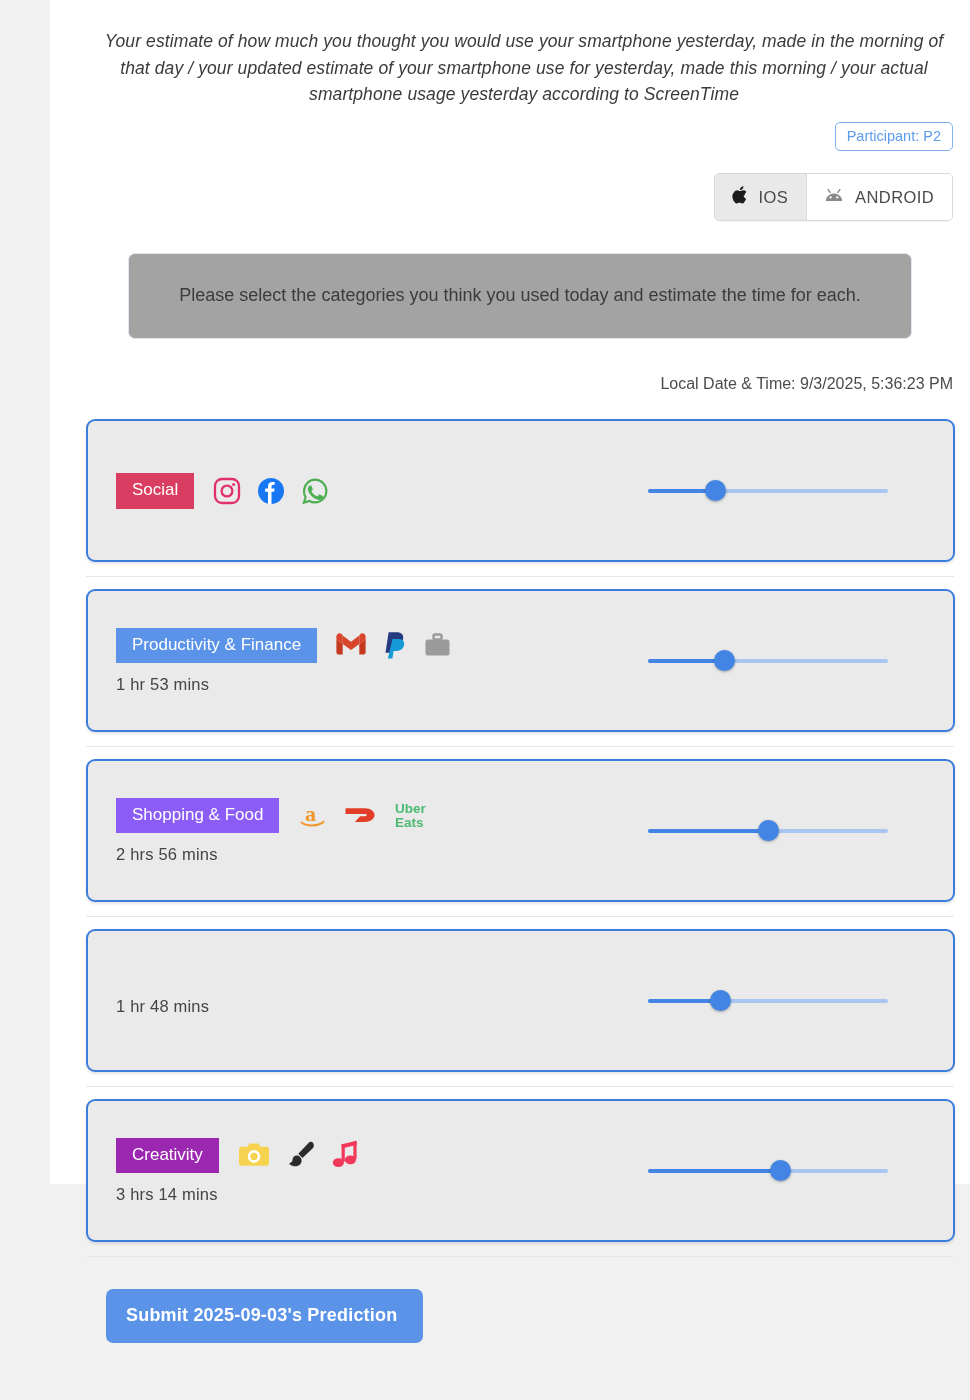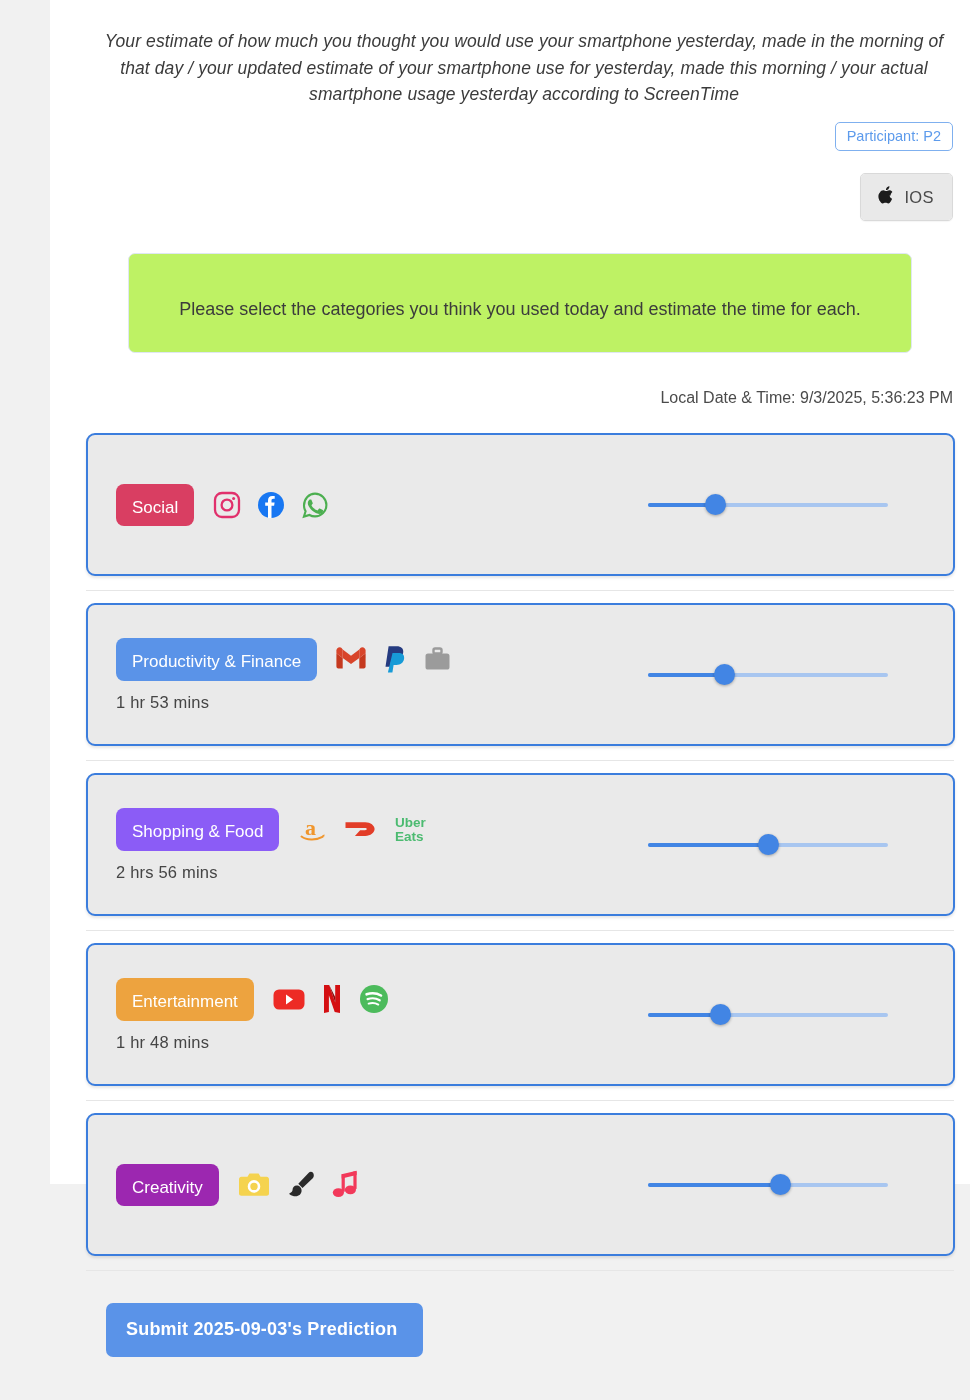--- a/index.html
+++ b/index.html
@@ -87,24 +87,24 @@
     cursor: pointer;
     font-family: inherit;
     letter-spacing: 0.4px;
   }
   .seg-btn.active { background: #e9e9e9; }
   .seg-btn + .seg-btn { border-left: 1px solid #dcdcdc; }
 
   
   .instruction-wrap { padding: 32px 60px 0 78px; }
   .instruction {
-    background: #bef264;
+    background: #a3a3a3;
     border: 1px solid #dfe7f2;
     border-radius: 7px;
-    padding: 41px 40px 28px 40px;
+    padding: 27px 40px 28px 40px;
     text-align: center;
     font-size: 18px;
     line-height: 1.62;
     color: #3c3c3c;
   }
   .datetime-row {
     display: flex;
     justify-content: flex-end;
     padding: 36px 19px 0 0;
     font-size: 16px;
@@ -133,23 +133,23 @@
   .chip-row {
     display: flex;
     align-items: center;
     gap: 0;
   }
   .chip {
     display: inline-flex;
     align-items: center;
     justify-content: center;
     color: #fff;
-    border-radius: 8px;
+    border-radius: 0;
     font-size: 17px;
-    padding: 15px 16px 9px 16px;
+    padding: 8px 16px 9px 16px;
     line-height: 1.1;
     white-space: nowrap;
     cursor: pointer;
   }
   .app-icons {
     display: flex;
     align-items: center;
     gap: 16px;
     margin-left: 19px;
   }
@@ -239,20 +239,31 @@
         <div class="seg-group">
           <button class="seg-btn active">
             <span>
               <svg width="17" height="20" viewBox="0 0 17 20" aria-hidden="true">
                 <path fill="#1c1c1c" d="M13.6 10.5c0-2.3 1.7-3.4 1.8-3.5-1-1.4-2.5-1.6-3-1.7-1.3-.1-2.6.8-3.2.8-.6 0-1.7-.8-2.8-.8-1.4 0-2.8.8-3.5 2.1C.4 9.9 1.5 14 3 16.2c.7 1.1 1.6 2.3 2.7 2.2 1.1 0 1.5-.7 2.8-.7 1.3 0 1.7.7 2.8.7 1.2 0 1.9-1.1 2.6-2.2.8-1.2 1.2-2.4 1.2-2.5-.1 0-2.4-.9-2.5-3.2z"></path>
                 <path fill="#1c1c1c" d="M11.5 3.9c.6-.7 1-1.7.9-2.7-.9 0-1.9.6-2.5 1.3-.6.6-1 1.6-.9 2.6 1 .1 2-.5 2.5-1.2z"></path>
               </svg>
             </span>
             <span>IOS</span>
           </button>
+          <button class="seg-btn">
+            <span>
+              <svg width="22" height="16" viewBox="0 0 24 16" aria-hidden="true">
+                <path fill="#8a8a8a" d="M3 14.5h18C20.6 9.9 16.7 6.4 12 6.4S3.4 9.9 3 14.5z"></path>
+                <path stroke="#8a8a8a" stroke-width="1.6" stroke-linecap="round" d="M5.6 2.2l2.2 3M18.4 2.2l-2.2 3"></path>
+                <circle cx="8.4" cy="10.6" r="1.25" fill="#ffffff"></circle>
+                <circle cx="15.6" cy="10.6" r="1.25" fill="#ffffff"></circle>
+              </svg>
+            </span>
+            <span>ANDROID</span>
+          </button>
         </div>
       </div>
 
       <div class="instruction-wrap">
         <div class="instruction">Please select the categories you think you used today and estimate the time for each.</div>
       </div>
 
       <div class="datetime-row">
         <span>Local Date &amp; Time: 9/3/2025, 5:36:23 PM</span>
       </div>
@@ -375,45 +386,20 @@
                 <div class="thumb" style="left:50%"></div>
               </div>
             </div>
           </div>
           <div class="divider"></div>
         </div>
 
         <div class="card-slot">
           <div class="card">
             <div class="card-left">
-              <div class="chip-row">
-                <span class="chip" style="background:#eda33f">Entertainment</span>
-                <span class="app-icons">
-                  <span>
-                    <svg width="32" height="23" viewBox="0 0 32 23" aria-hidden="true">
-                      <rect x="0.5" y="1.5" width="31" height="20" rx="5.5" fill="#ed2b25"></rect>
-                      <path fill="#ffffff" d="M13 6.6l7 4.9-7 4.9z"></path>
-                    </svg>
-                  </span>
-                  <span>
-                    <svg width="22" height="30" viewBox="0 0 22 30" aria-hidden="true">
-                      <path fill="#d40f12" d="M3 1h5.2l6 17.5V1H19v28l-5.3-.9L7.9 11.2V28L3 29z"></path>
-                      <path fill="#8e0a0c" d="M8.2 1l6 17.5v-5.6L8.2 1z"></path>
-                    </svg>
-                  </span>
-                  <span>
-                    <svg width="30" height="30" viewBox="0 0 30 30" aria-hidden="true">
-                      <circle cx="15" cy="15" r="14" fill="#4cbb5c"></circle>
-                      <path fill="none" stroke="#ffffff" stroke-width="2.6" stroke-linecap="round" d="M7.6 10.3c4.7-1.6 10.3-1.2 14.4 1.2"></path>
-                      <path fill="none" stroke="#ffffff" stroke-width="2.2" stroke-linecap="round" d="M8.6 15.1c4-1.3 8.7-.9 12.1 1.2"></path>
-                      <path fill="none" stroke="#ffffff" stroke-width="1.9" stroke-linecap="round" d="M9.6 19.6c3.2-1 6.9-.7 9.7 1"></path>
-                    </svg>
-                  </span>
-                </span>
-              </div>
               <div class="duration">1 hr 48 mins</div>
             </div>
             <div class="card-right">
               <div class="slider">
                 <div class="track"></div>
                 <div class="fill" style="width:30%"></div>
                 <div class="thumb" style="left:30%"></div>
               </div>
             </div>
           </div>
@@ -442,20 +428,21 @@
                     <svg width="28" height="30" viewBox="0 0 28 30" aria-hidden="true">
                       <path fill="#f2395a" d="M9.6 4.2l15-3.4v4.2l-15 3.4z"></path>
                       <rect x="9.6" y="4.2" width="3.2" height="17.5" fill="#f2395a"></rect>
                       <rect x="21.4" y="1.4" width="3.2" height="17.5" fill="#f2395a"></rect>
                       <ellipse cx="6.4" cy="22.6" rx="5.6" ry="4.4" fill="#f2395a"></ellipse>
                       <ellipse cx="18.4" cy="19.8" rx="5.6" ry="4.4" fill="#f2395a"></ellipse>
                     </svg>
                   </span>
                 </span>
               </div>
+              <div class="duration">3 hrs 14 mins</div>
             </div>
             <div class="card-right">
               <div class="slider">
                 <div class="track"></div>
                 <div class="fill" style="width:55%"></div>
                 <div class="thumb" style="left:55%"></div>
               </div>
             </div>
           </div>
         </div>

